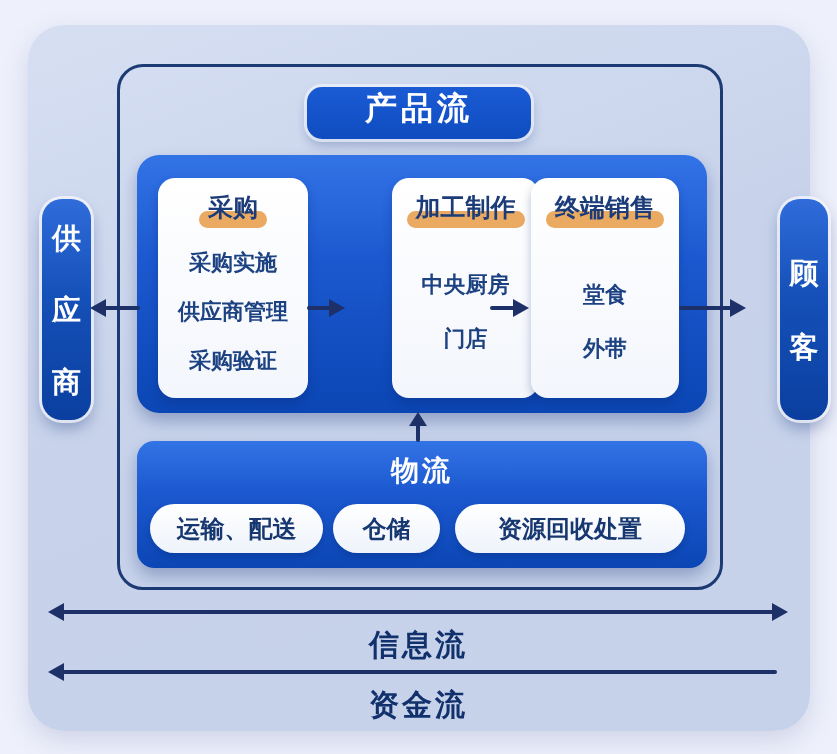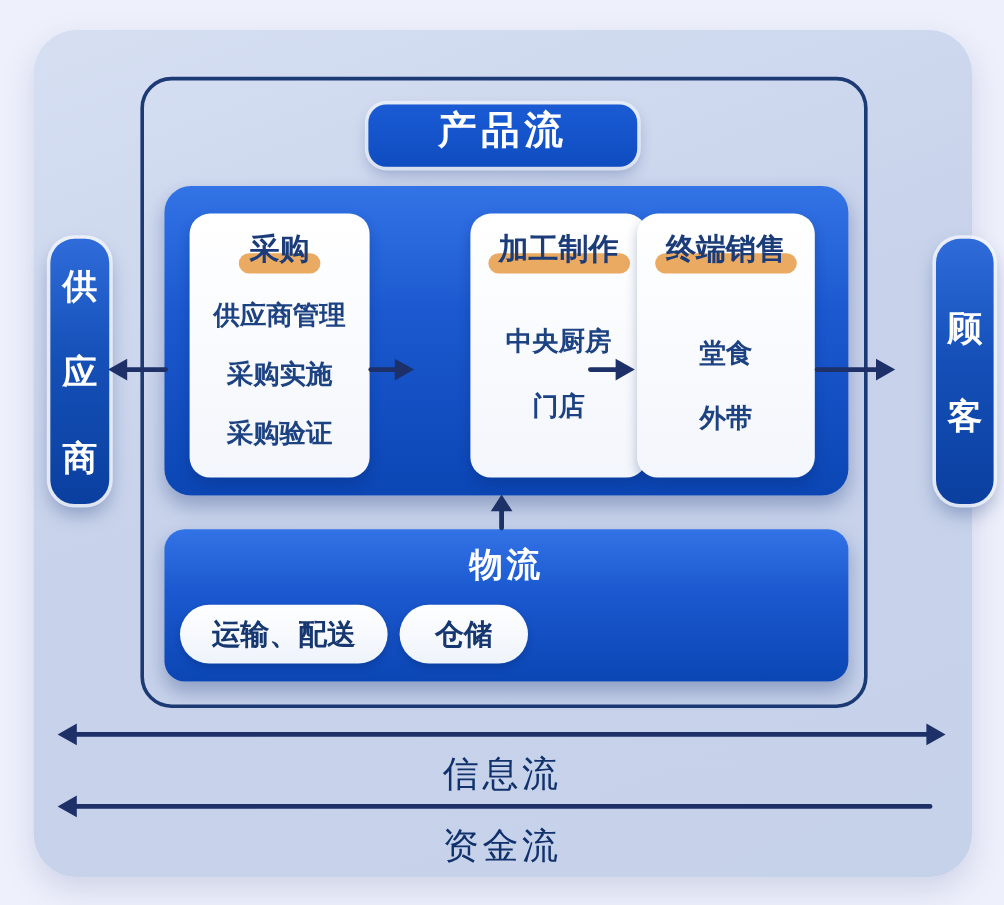--- a/index.html
+++ b/index.html
@@ -95,21 +95,21 @@
   
   .hline{position:absolute;height:4px;background:#1d3168;border-radius:2px;}
   .vline{position:absolute;width:4px;background:#1d3168;border-radius:2px;}
   .tri{position:absolute;width:0;height:0;}
   .tri-right{border-top:9px solid transparent;border-bottom:9px solid transparent;border-left:16px solid #1d3168;}
   .tri-left{border-top:9px solid transparent;border-bottom:9px solid transparent;border-right:16px solid #1d3168;}
   .tri-up{border-left:9px solid transparent;border-right:9px solid transparent;border-bottom:14px solid #1d3168;}
 
   
   .flow-label{position:absolute;left:0;width:100%;text-align:center;
-    font-size:30px;font-weight:normal;color:#10316b;letter-spacing:3px;}
+    font-size:30px;font-weight:bold;color:#10316b;letter-spacing:3px;}
 </style>
 </head>
 <body>
 
 <div class="stage">
 
   <div class="panel"></div>
 
   <div class="frame"></div>
 
@@ -118,22 +118,22 @@
   </div>
 
   <div class="product-box blue-box"></div>
 
   <div class="card card1">
     <div class="card-title">
       <span class="hl"></span>
       <span class="txt">采购</span>
     </div>
     <div class="card-items">
+      <div class="card-item">采购实施</div>
       <div class="card-item">供应商管理</div>
-      <div class="card-item">采购实施</div>
       <div class="card-item">采购验证</div>
     </div>
   </div>
 
   <div class="card card2">
     <div class="card-title">
       <span class="hl"></span>
       <span class="txt">加工制作</span>
     </div>
     <div class="card-items">
@@ -150,20 +150,21 @@
     <div class="card-items">
       <div class="card-item">堂食</div>
       <div class="card-item">外带</div>
     </div>
   </div>
 
   <div class="logistics-box blue-box">
     <div class="log-title">物流</div>
     <div class="log-pill pill1">运输、配送</div>
     <div class="log-pill pill2">仓储</div>
+    <div class="log-pill pill3">资源回收处置</div>
   </div>
 
   <div class="side-node supplier">
     <div class="vtxt">供应商</div>
   </div>
   <div class="side-node customer">
     <div class="vtxt">顾客</div>
   </div>
 
   <div class="hline" style="left:104px;top:306px;width:36px;"></div>

